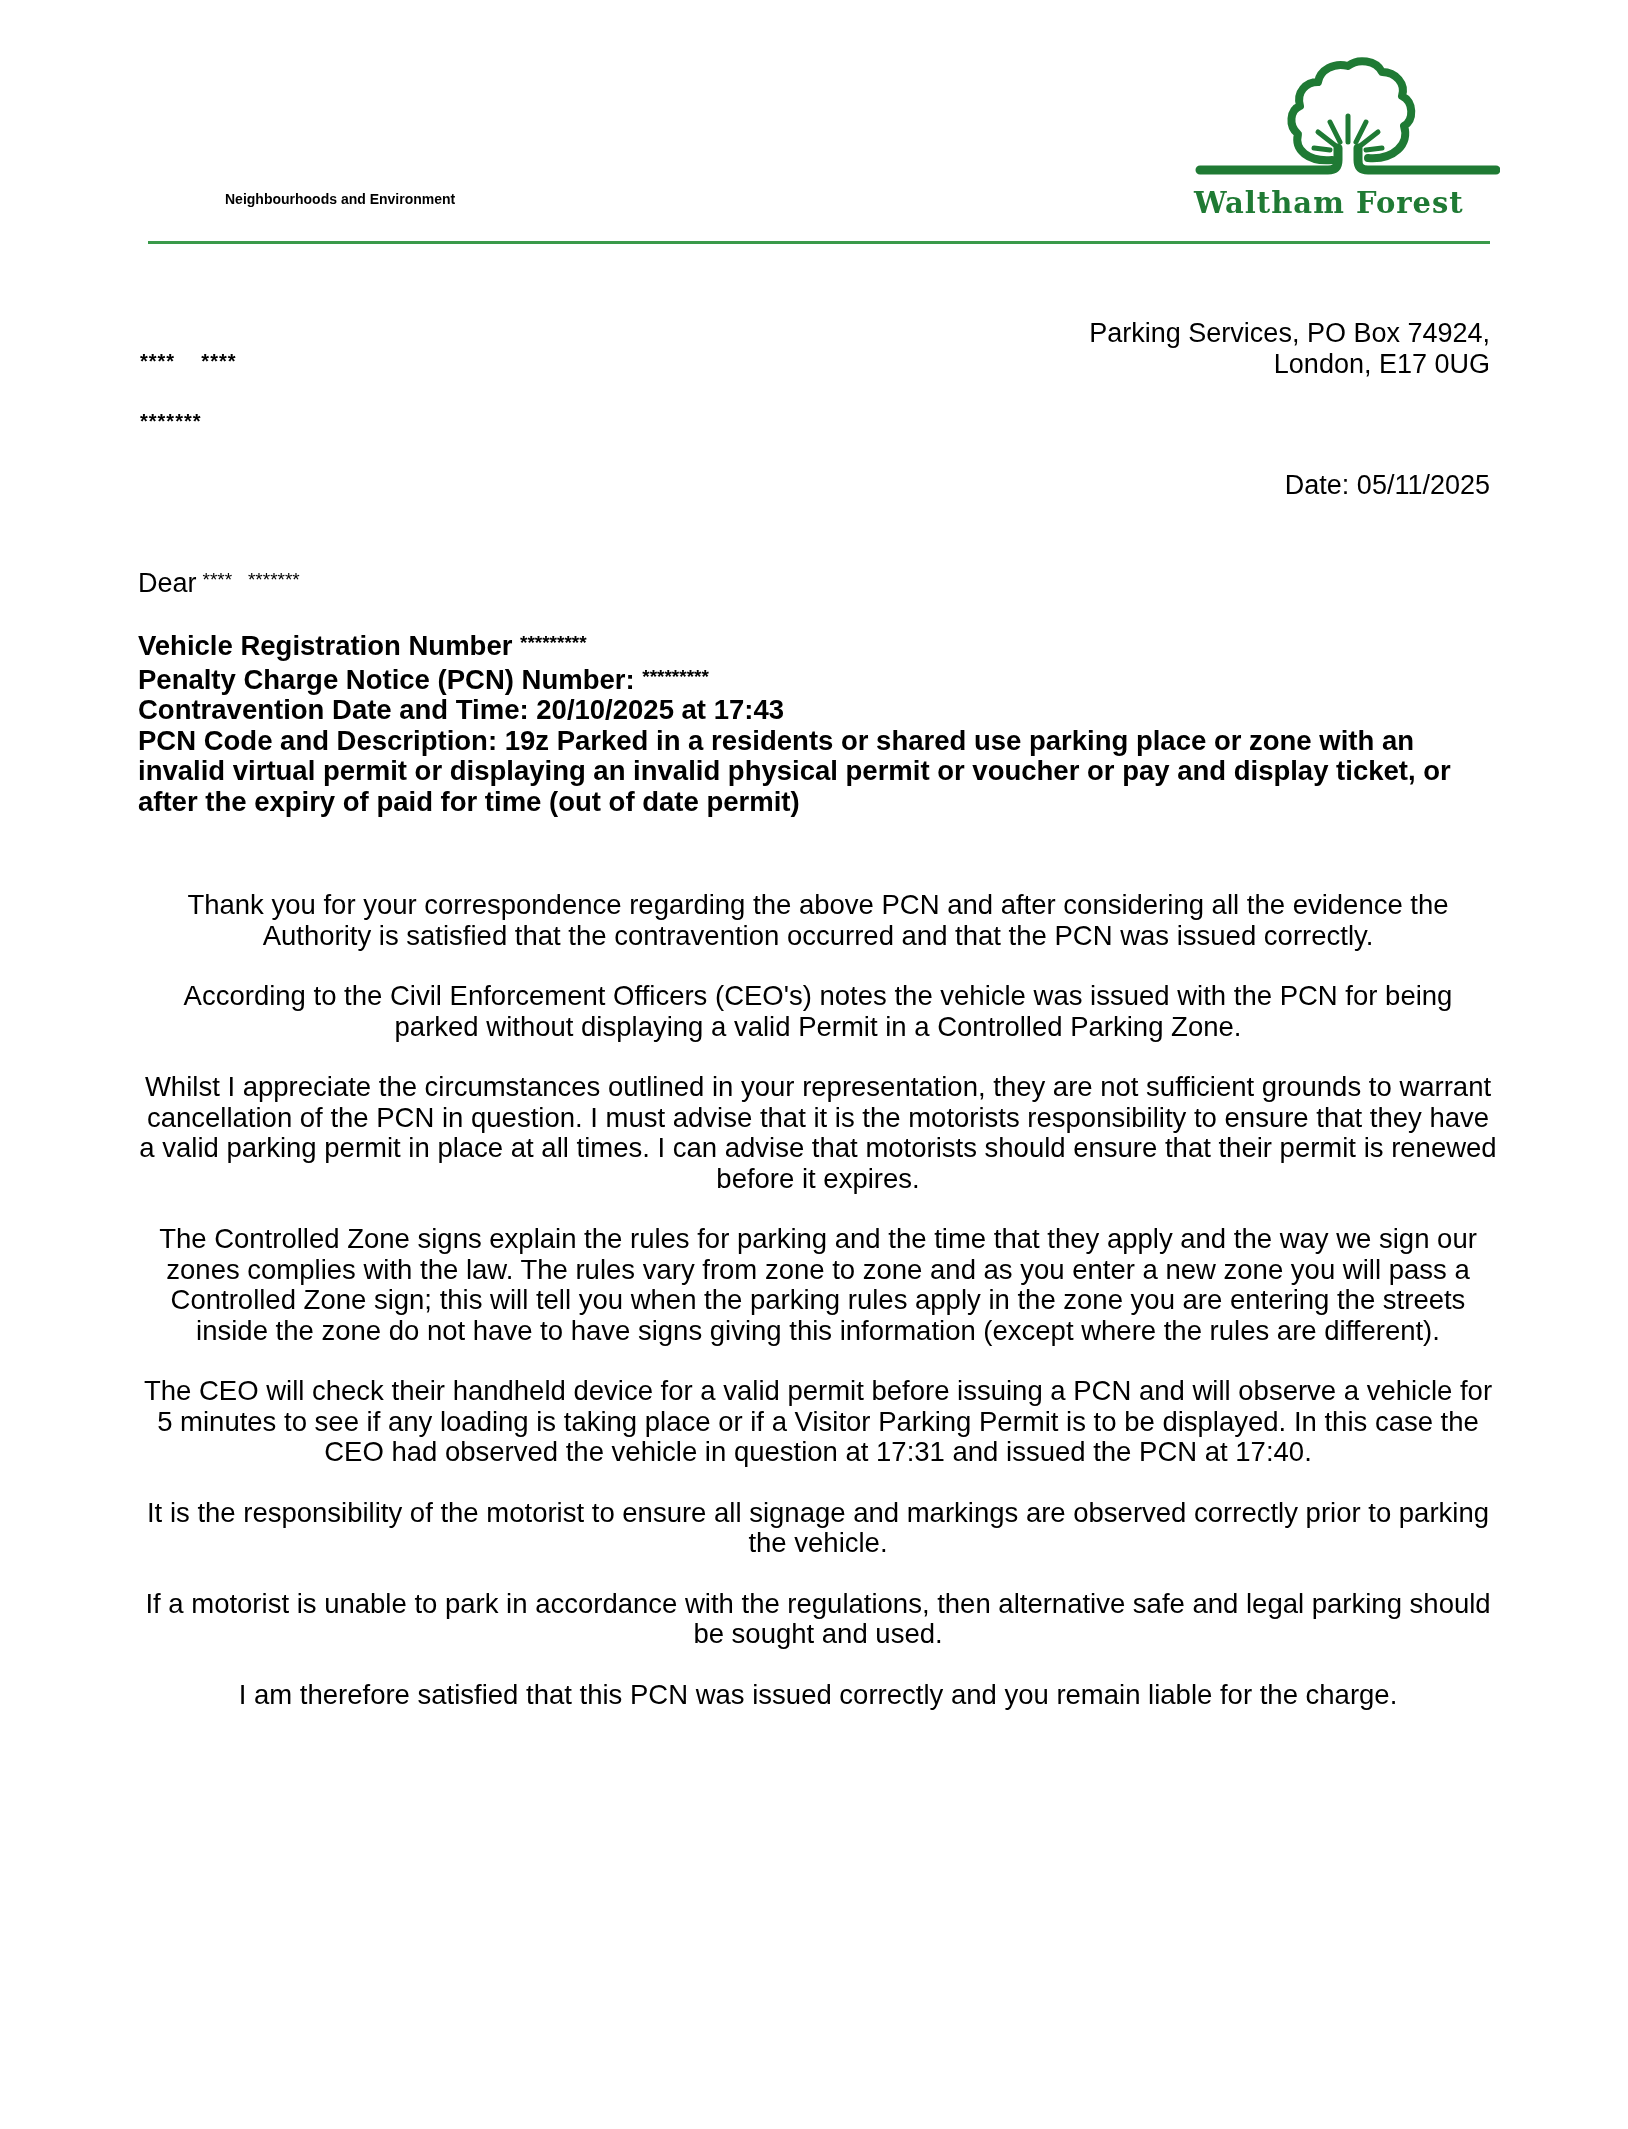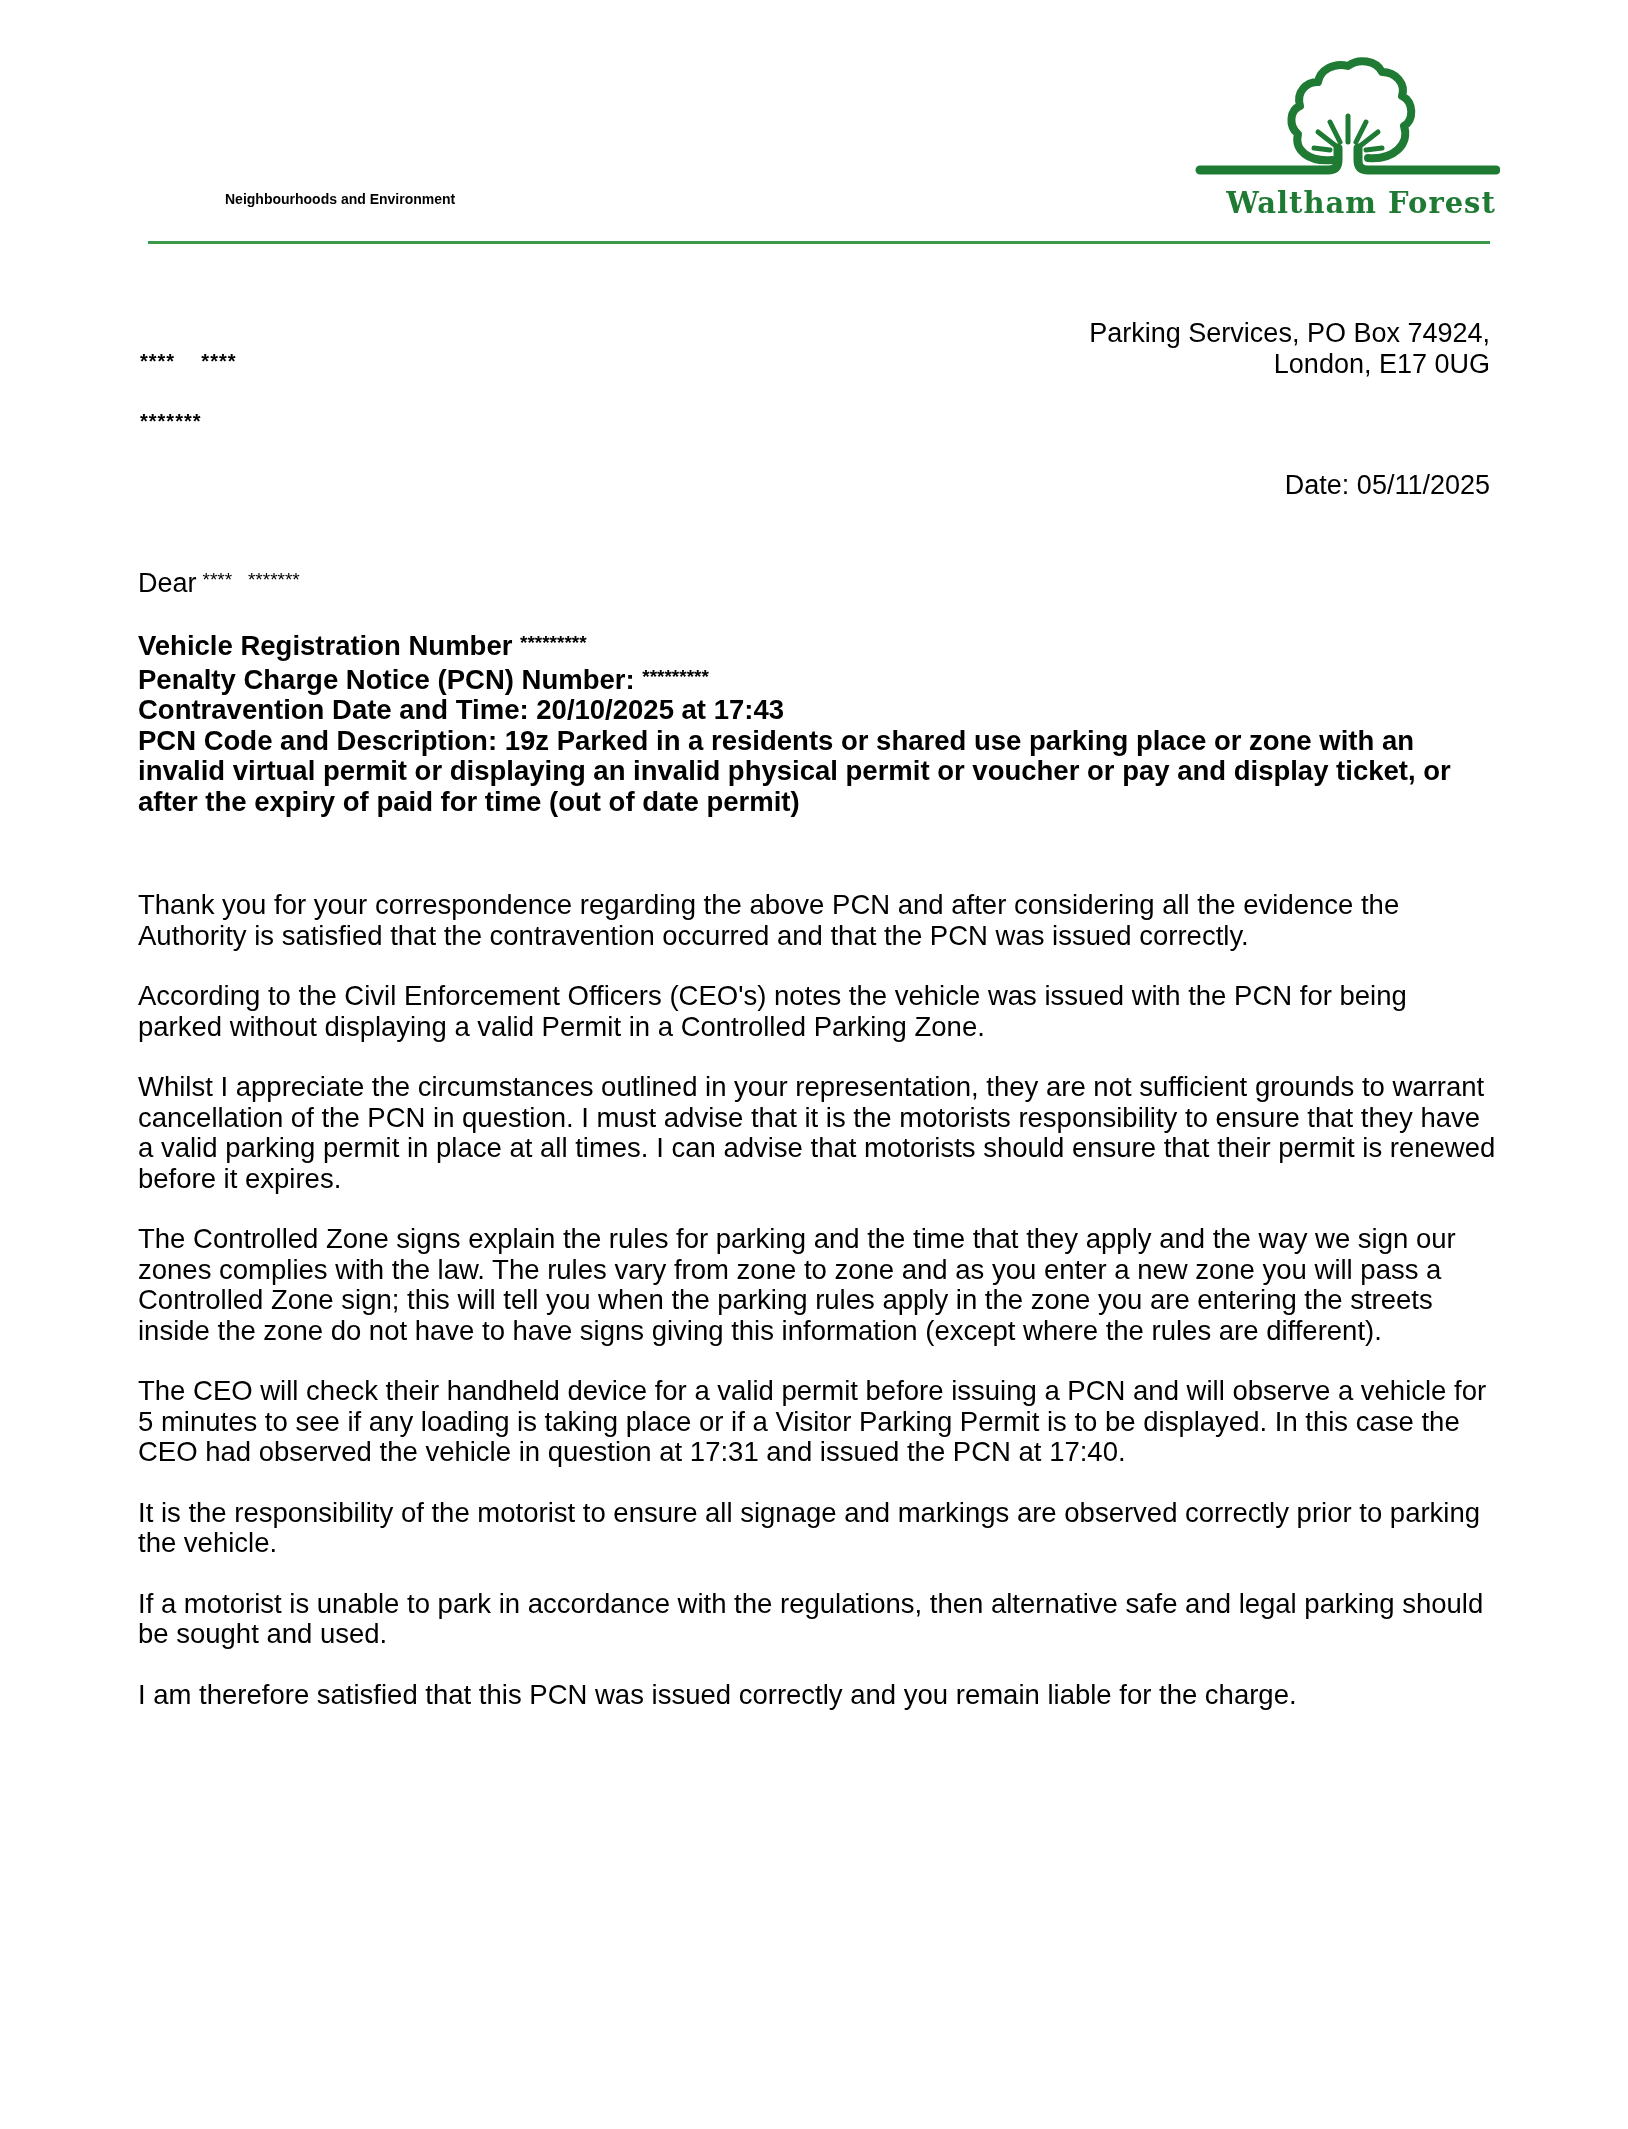--- a/index.html
+++ b/index.html
@@ -4,36 +4,36 @@
 <style>
   html, body { margin: 0; padding: 0; background: #ffffff; }
   body { width: 1628px; height: 2129px; position: relative; overflow: hidden;
          font-family: "Liberation Sans", sans-serif; color: #000; }
 
   .dept { position: absolute; left: 180px; top: 191px; font-size: 14px; font-weight: bold; margin-left: 45px; }
   .rule { position: absolute; left: 148px; top: 241px; width: 1342px; height: 3px; background: #3a9a4a; }
 
   .logo { position: absolute; left: 1190px; top: 52px; width: 310px; height: 175px; }
   .logo svg { position: absolute; left: 0; top: 0; }
-  .logo-text { position: absolute; left: 20px; top: 134px; width: 302px; text-align: center;
+  .logo-text { position: absolute; left: 4px; top: 134px; width: 302px; text-align: left;
                font-family: "DejaVu Serif", serif; font-weight: bold; font-size: 29px;
                color: #1f7a34; letter-spacing: 1px; }
 
   .address { position: absolute; right: 138px; top: 318px; text-align: right; font-size: 27px; line-height: 31px; margin-left: 33px; }
   .recipient-1 { position: absolute; left: 140px; top: 350px; font-size: 20px; letter-spacing: 1px; font-weight: bold; }
   .recipient-2 { position: absolute; left: 140px; top: 410px; font-size: 20px; letter-spacing: 1px; font-weight: bold; }
   .date { position: absolute; right: 138px; top: 470px; font-size: 27px; }
 
   .salutation { position: absolute; left: 138px; top: 568px; font-size: 27px; }
   .salutation .mask { font-size: 19px; vertical-align: 6px; margin-left: 6px; }
 
   .refs { position: absolute; left: 138px; top: 628px; width: 1360px; font-size: 27.5px; font-weight: bold; line-height: 30.5px; }
   .refs .mask { font-size: 19px; vertical-align: 6px; }
 
-  .body { position: absolute; left: 138px; top: 890px; width: 1360px; font-size: 27.5px; line-height: 30.5px; }
+  .body { position: absolute; left: 138px; top: 890px; width: 1360px; font-size: 27.5px; line-height: 30.5px; text-align: center; }
   .body p { margin: 0 0 30px 0; }
 </style>
 </head>
 <body>
 
 <div class="dept">Neighbourhoods and Environment</div>
 
 <div class="logo">
   <svg width="310" height="135" viewBox="0 0 310 135">
     <g fill="none" stroke="#1f7a34" stroke-linecap="round" stroke-linejoin="round">

